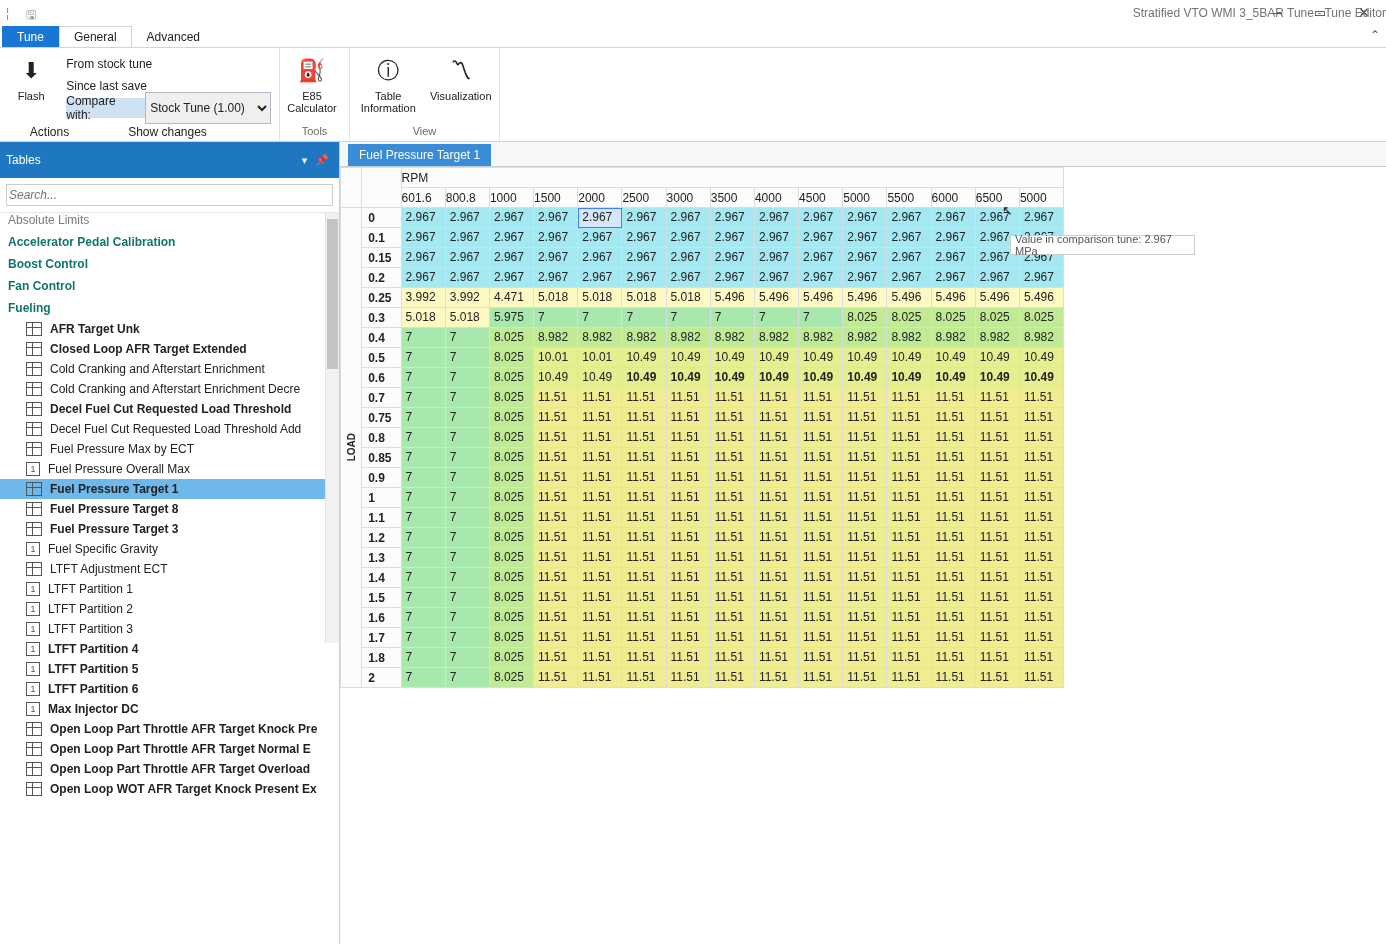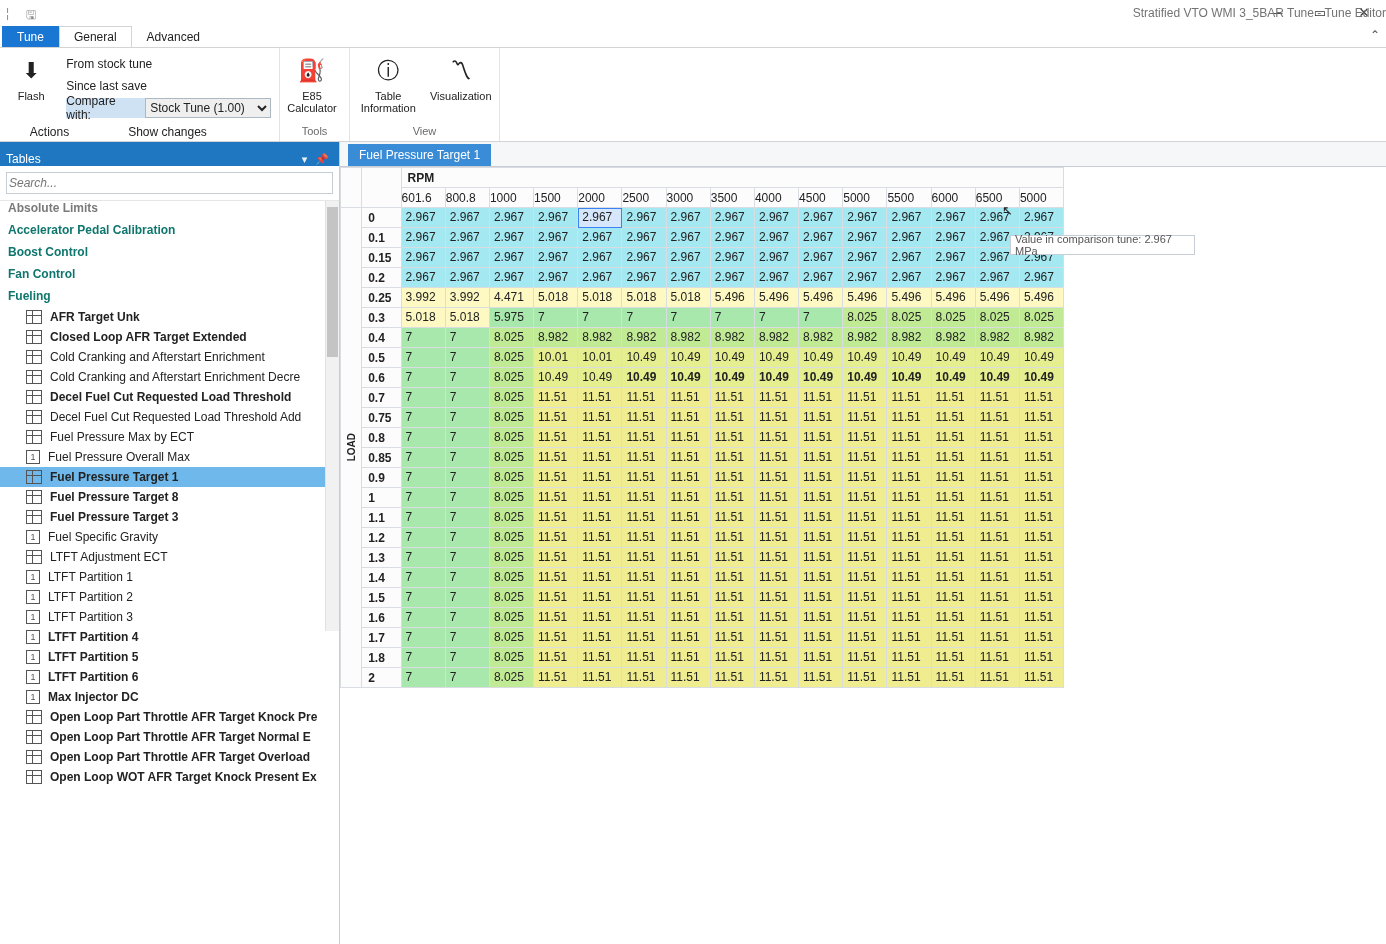--- a/index.html
+++ b/index.html
@@ -18,32 +18,32 @@
 .ribbon{height:94px;display:flex;background:#fff;border-bottom:1px solid #d4d4d4}
 .ribbon .group{display:flex;flex-direction:column;border-right:1px solid #e3e3e3;padding:2px 4px 0 4px}
 .ribbon .group-body{flex:1;display:flex;align-items:flex-start;gap:4px;padding-top:2px}
 .ribbon .group-label{height:16px;text-align:center;color:#6a6a6a;font-size:11px}
 .bigbtn{display:flex;flex-direction:column;align-items:center;width:56px;padding-top:2px;gap:2px}
 .bigbtn .icon{height:34px;display:flex;align-items:center;justify-content:center;font-size:22px}
 .bigbtn .lbl{text-align:center;font-size:11px;line-height:12px}
 .showchanges{display:flex;flex-direction:column;gap:2px;padding:2px 4px}
 .showchanges .row{height:20px;display:flex;align-items:center;gap:4px;font-size:12px}
 .showchanges .row.hl{background:#cfe2f3}
-.showchanges select{height:20px;width:130px;font-size:12px;border:1px solid #aeb8c2}
+.showchanges select{height:32px;width:130px;font-size:12px;border:1px solid #aeb8c2}
 .main{display:flex;height:calc(944px - 26px - 22px - 94px)}
 .panel-left{width:340px;display:flex;flex-direction:column;border-right:1px solid #c7cdd4}
-.panel-hdr{height:24px;background:#1e77c0;color:#fff;display:flex;align-items:flex-end;padding:0 6px}
+.panel-hdr{height:36px;background:#1e77c0;color:#fff;display:flex;align-items:center;padding:0 6px}
 .panel-hdr .sp{flex:1}
 .panel-hdr .ic{color:#fff;font-size:11px;opacity:.9;padding:0 4px}
 .searchwrap{padding:6px}
 .searchwrap input{width:100%;height:22px;border:1px solid #c7cdd4;padding:2px 2px;font-style:italic;color:#777}
 .tree{flex:1;overflow:hidden;position:relative;border-top:1px solid #e6e6e6}
 .tree-inner{position:absolute;inset:0;overflow:hidden}
 .tree .hdr{font-weight:600;padding:4px 8px;color:#0f766e}
-.tree .hdr.cut{color:#7a7a7a;font-weight:700;padding-top:0}
+.tree .hdr.cut{color:#7a7a7a;font-weight:400;padding-top:0}
 .tree .item{display:flex;align-items:center;gap:8px;padding:3px 6px 3px 26px;white-space:nowrap;overflow:hidden;font-size:13px}
 .tree .item .ic{width:16px;height:14px;border:1px solid #555;display:inline-block;position:relative}
 .tree .item .ic.tb::before,.tree .item .ic.tb::after{content:"";position:absolute;background:#555}
 .tree .item .ic.tb::before{left:0;right:0;top:4px;height:1px}
 .tree .item .ic.tb::after{top:0;bottom:0;left:5px;width:1px}
 .tree .item .ic.one{border:1px solid #555;width:14px;display:flex;align-items:center;justify-content:center;font-size:9px;color:#555}
 .tree .item.sel{background:#6fb8eb}
 .tree .item .txt{font-weight:600}
 .tree .item .txt.nb{font-weight:400}
 .tree-scroll{position:absolute;top:0;right:0;width:14px;height:430px;background:#f1f1f1;border-left:1px solid #e2e2e2}
@@ -54,21 +54,21 @@
 .gridwrap{flex:1;background:#fff;margin:0;overflow:auto;border-top:1px solid #c7cdd4;position:relative}
 table.fuel{border-collapse:collapse;table-layout:fixed}
 table.fuel th,table.fuel td{border:1px solid #d9dde1;padding:0;height:20px;font-size:12px;text-align:left}
 table.fuel td .v{padding:0 4px;line-height:19px}
 table.fuel th{background:#fcfcfc;font-weight:400}
 table.fuel th.corner{width:28px;background:#fcfcfc}
 table.fuel th.axis{width:46px;background:#fcfcfc;font-weight:600;padding-left:6px}
 table.fuel td.axis{background:#fcfcfc;font-weight:600;padding-left:6px;width:46px}
 table.fuel td.load-lbl{width:16px;background:#fcfcfc}
 table.fuel td.load-lbl span{writing-mode:vertical-rl;transform:rotate(180deg);font-weight:600;font-size:10px;display:block;margin:auto}
-table.fuel .rpmhdr{font-weight:700;padding-left:6px}
+table.fuel .rpmhdr{font-weight:400;}
 .cell{width:48px}
 th.cell{font-weight:600;padding-left:4px}
 .c-a{background:#a4e9f2}
 .c-b{background:#fef9c3}
 .c-c{background:#a8e8ac}
 .c-d{background:#c0eb94}
 .c-e{background:#e5ef8f}
 .c-f{background:#f0ec90}
 .c-bold .v{font-weight:600}
 td.sel{outline:1px solid #3b82f6;outline-offset:-1px;background:#d6e7fb!important}

